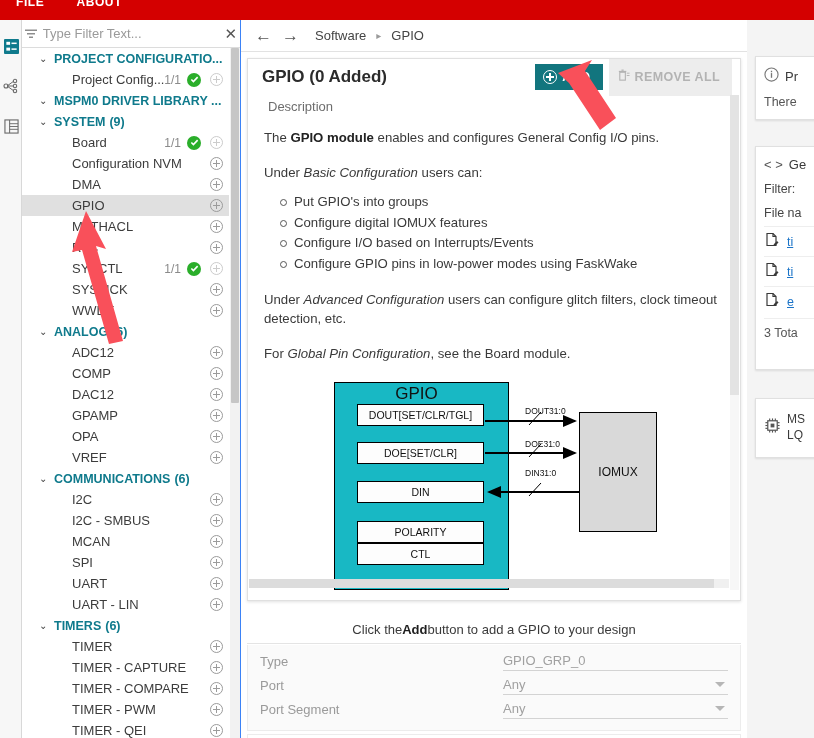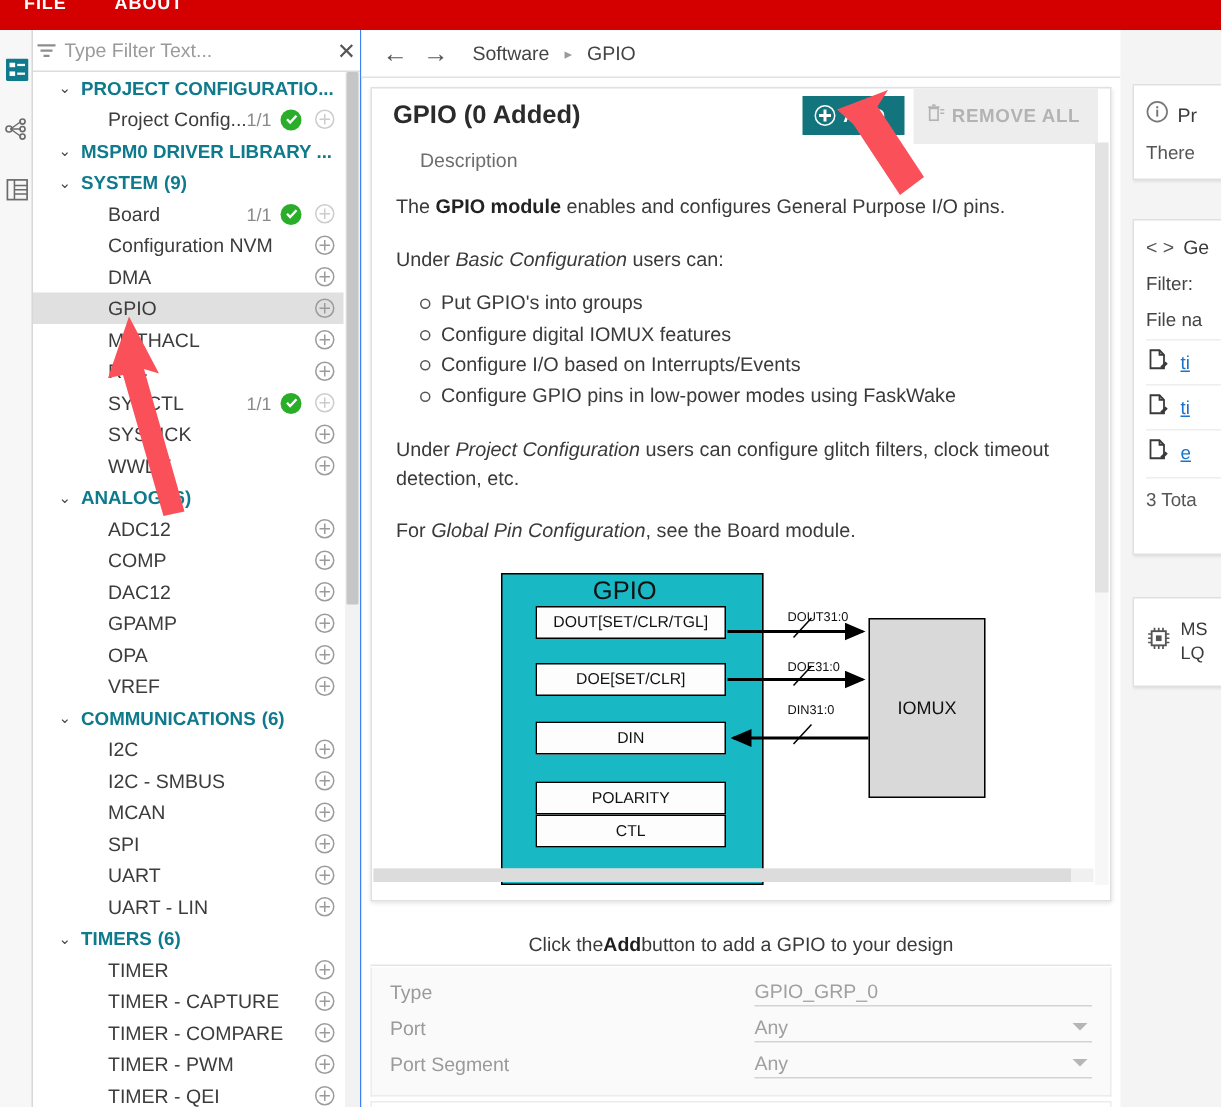--- a/index.html
+++ b/index.html
@@ -177,21 +177,21 @@
   .circle-plus-w::before { left:2px; right:2px; top:5px; height:1.5px; }
   .circle-plus-w::after { top:2px; bottom:2px; left:5px; width:1.5px; }
 
   .card-body {
     position: relative;
     padding: 0 16px 0 16px;
     height: 495px;
     overflow: hidden;
   }
   .section-label {
-    color: #6d6d6d; font-size: 13px; margin: 4px 0 14px 16px;
+    color: #6d6d6d; font-size: 13px; margin: 4px 0 14px 4px;
   }
   .para { font-size: 13.2px; color: #3a3a3a; line-height: 1.45; margin: 0 0 16px 0; }
   .para b { font-weight: bold; color: #222; }
   .para i { font-style: italic; }
   ul.bullets { margin: -6px 0 16px 0; padding-left: 30px; list-style: none; }
   ul.bullets li {
     font-size: 13.2px; color: #3a3a3a; line-height: 1.55; position: relative;
   }
   ul.bullets li::before {
     content: ""; position: absolute; left: -14px; top: 7px;
@@ -624,36 +624,36 @@
             </svg>
           </span>
           <span>REMOVE ALL</span>
         </button>
       </div>
 
       <div class="card-body">
         <div class="section-label">Description</div>
 
         <p class="para">
-          <span>The </span><b>GPIO module</b><span> enables and configures General Purpose I/O pins.</span>
+          <span>The </span><b>GPIO module</b><span> enables and configures General Config I/O pins.</span>
         </p>
 
         <p class="para">
           <span>Under </span><i>Basic Configuration</i><span> users can:</span>
         </p>
 
         <ul class="bullets" id="bullet-list">
             <li>Put GPIO's into groups</li>
             <li>Configure digital IOMUX features</li>
             <li>Configure I/O based on Interrupts/Events</li>
             <li>Configure GPIO pins in low-power modes using FaskWake</li>
           </ul>
 
         <p class="para">
-          <span>Under </span><i>Project Configuration</i><span> users can configure glitch filters, clock timeout detection, etc.</span>
+          <span>Under </span><i>Advanced Configuration</i><span> users can configure glitch filters, clock timeout detection, etc.</span>
         </p>
 
         <p class="para">
           <span>For </span><i>Global Pin Configuration</i><span>, see the Board module.</span>
         </p>
 
         <div class="diagram">
           <div class="gpio-box"></div>
           <div class="gpio-title">GPIO</div>
 

